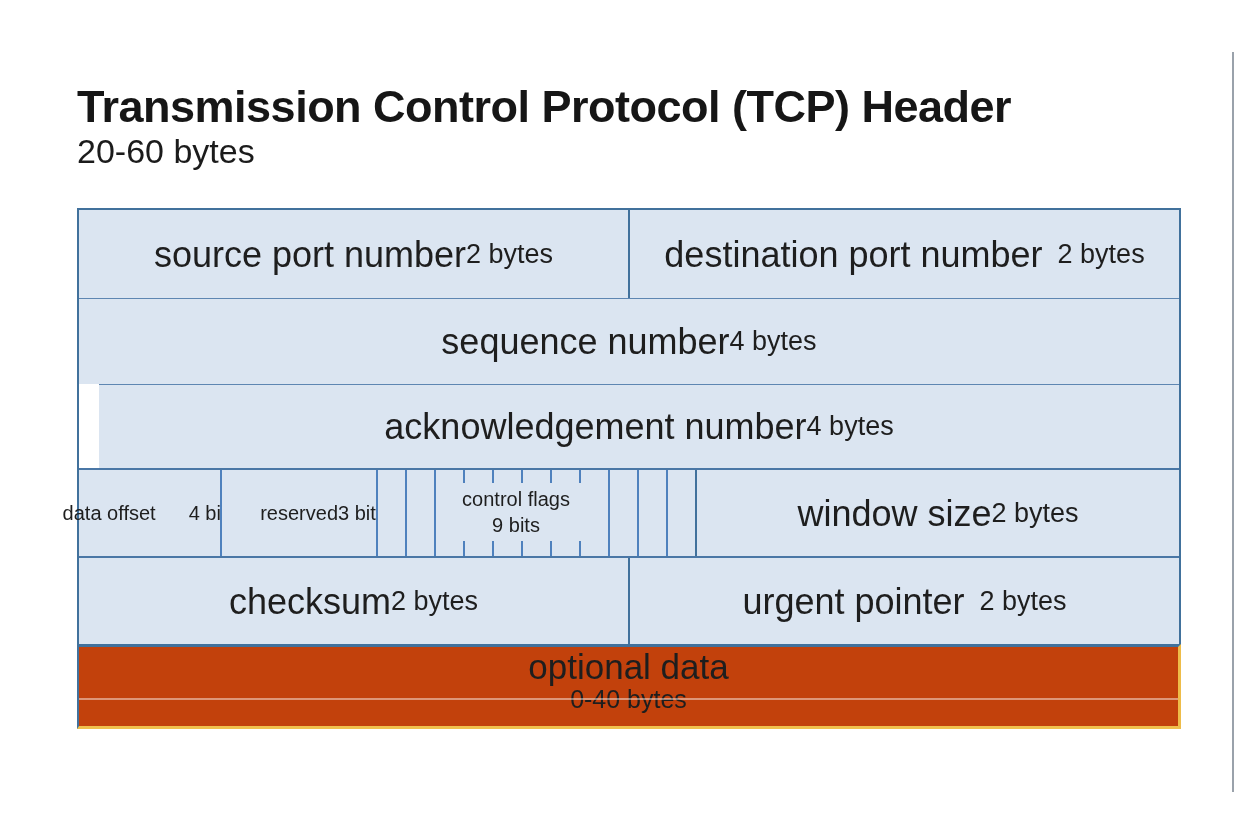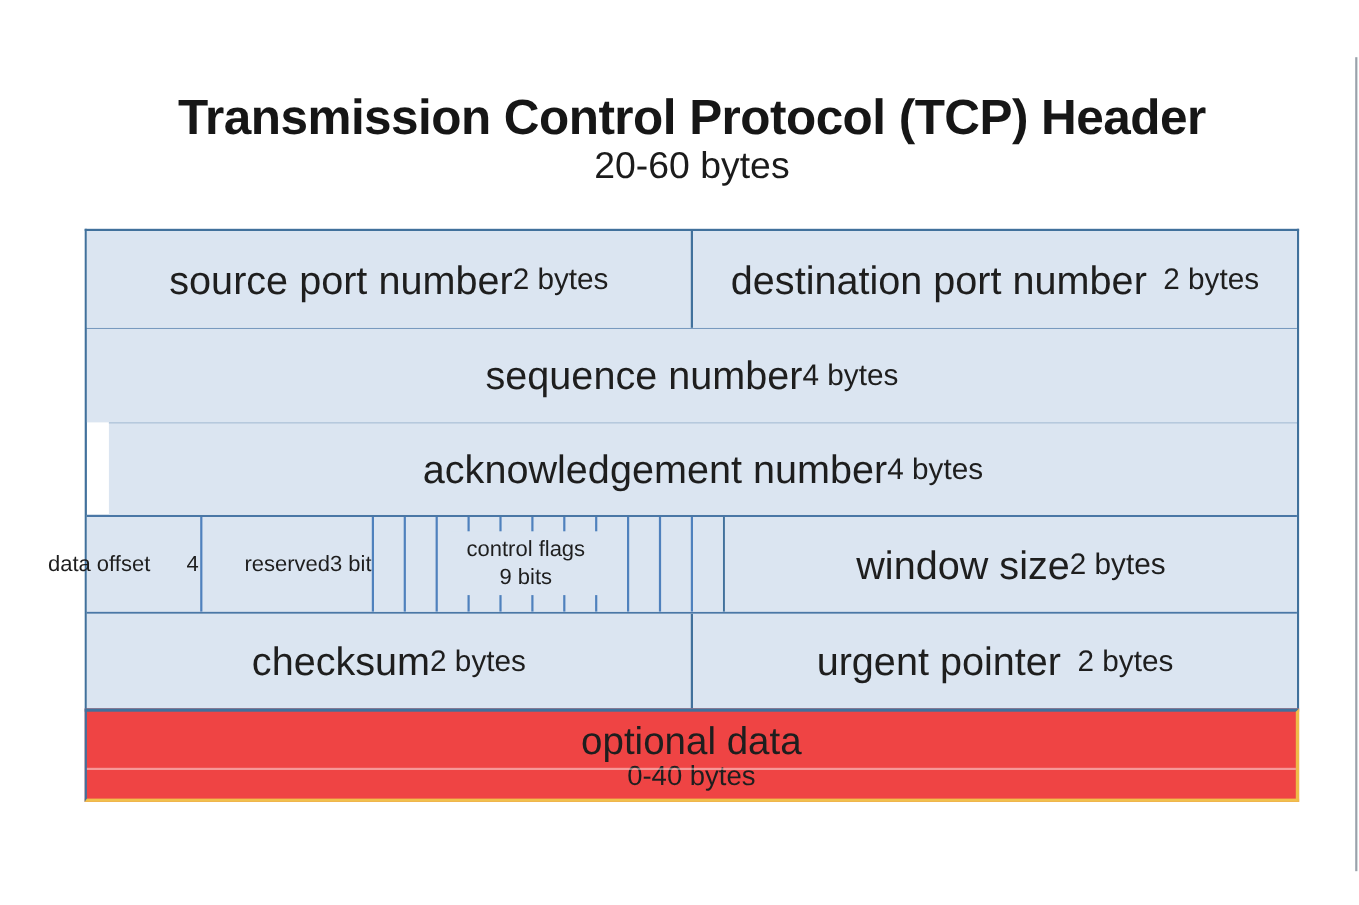--- a/index.html
+++ b/index.html
@@ -6,21 +6,21 @@
   body {
     width:1235px; height:823px;
     background:#ffffff;
     position:relative;
     overflow:hidden;
     font-family:"Liberation Sans","DejaVu Sans",sans-serif;
     color:#1e1e1e;
   }
 
   
-  .heading { position:absolute; left:77px; top:82px; width:1104px; text-align:center; }
+  .heading { position:absolute; left:77px; top:82px; width:1104px; }
   .title { font-size:45px; font-weight:bold; letter-spacing:-0.5px; line-height:1.12; color:#161616; white-space:nowrap; }
   .subtitle { font-size:34px; line-height:1.15; margin-top:0; color:#1b1b1b; }
 
   
   .tcp-table { position:absolute; left:77px; top:208px; width:1104px; }
   .rows { border:2px solid #41719c; border-bottom:none; }
   .row { display:flex; background:#dbe5f1; }
   .r1 { height:88px; }
   .r2 { height:85px; border-top:1px solid #5e86b2; }
   .r3 { height:83px; border-top:1px solid #5e86b2;margin-left:20px; }
@@ -34,21 +34,21 @@
     text-align:center;
   }
   .grow { flex:1 1 0; min-width:0; }
   .vdiv-dark { border-left:2px solid #41719c;gap:15px; }
 
   .lbl  { font-size:36px; line-height:41px; white-space:nowrap; }
   .sub  { font-size:27px; line-height:27px; white-space:nowrap; }
   .sm   { font-size:20px; line-height:26px; white-space:nowrap; }
 
   
-  .cell-offset   { width:103px;gap:33px; }
+  .cell-offset   { width:141px;gap:33px; }
   .cell-reserved { width:106px; border-left:2px solid #4f81bd;padding-left:48px; }
   .bits {
     width:317px; position:relative;
     display:flex; border-left:2px solid #4f81bd;
     background:#dbe5f1;
   }
   .bit { flex:1 1 0; background:#dbe5f1; }
   .bit + .bit { border-left:2px solid #4f81bd; }
   .flags-overlay {
     position:absolute; z-index:2;
@@ -56,28 +56,28 @@
     background:#dbe5f1;
     display:flex; flex-direction:column;
     justify-content:center; align-items:center;
     text-align:center;
   }
   .cell-window { flex:1 1 0; border-left:2px solid #41719c; }
 
   
   .optional {
     height:79px;
-    background:#ef4444;
+    background:#c2410c;
     border-top:3px solid #41719c;
     border-left:2px solid #41719c;
     border-right:3px solid #eebc49;
     border-bottom:3px solid #f0c04d;
     position:relative;
     display:flex; flex-direction:column;
-    justify-content:center; align-items:center;
+    justify-content:flex-start; align-items:center;
     text-align:center;
   }
   .optional .split {
     position:absolute; left:0; right:0; top:51px; height:2px;
     background:rgba(255,255,255,0.45);
   }
   .optional .lbl { font-size:35px; line-height:39px; }
   .optional .sub { font-size:25px; line-height:26px; }
 
   

